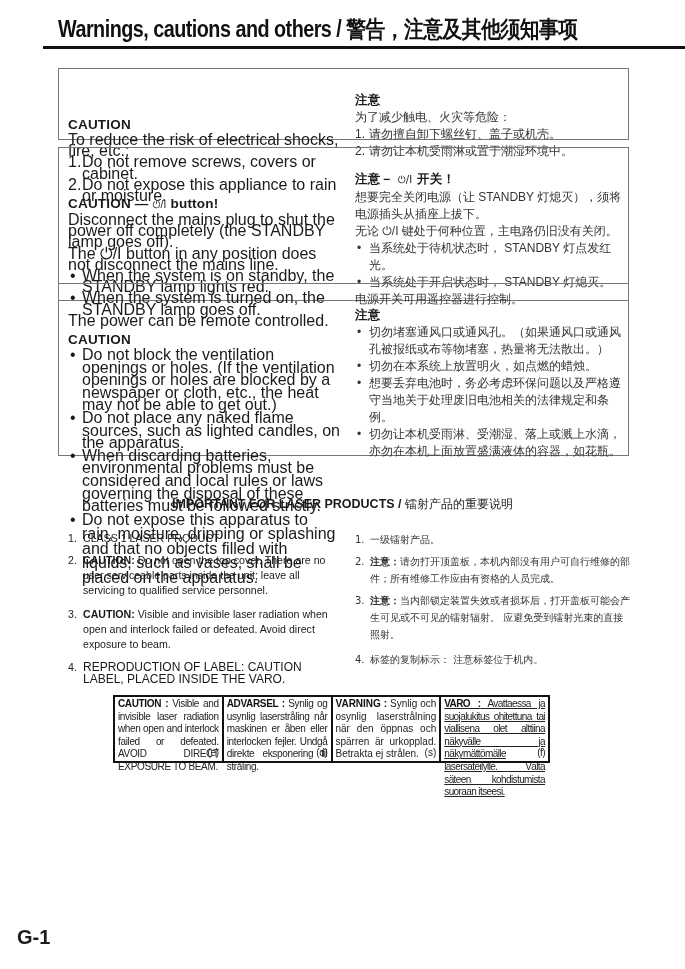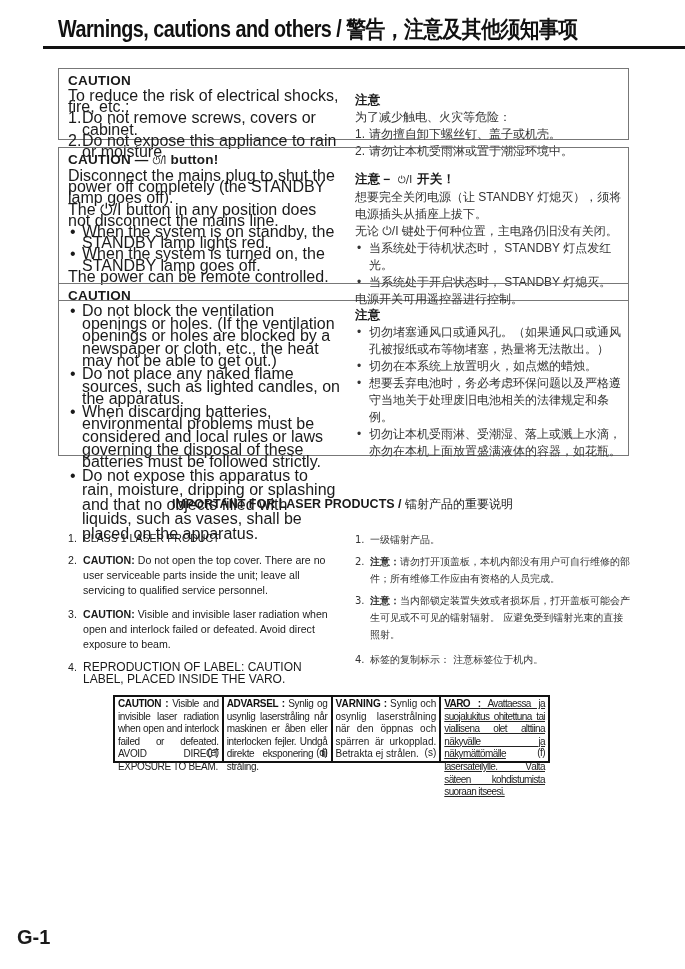--- a/index.html
+++ b/index.html
@@ -3,21 +3,21 @@
 <meta charset="utf-8">
 <style>
   html, body { margin:0; padding:0; background:#ffffff; }
   body { width:685px; height:969px; position:relative; overflow:hidden; color:#1a1a1a;
          font-family:"Liberation Sans", "DejaVu Sans", sans-serif; }
   .title { position:absolute; left:58px; top:14px; font-size:23px; font-weight:bold; letter-spacing:-0.6px;
            transform:scaleX(0.86); transform-origin:left top; white-space:nowrap; color:#111; }
   .title-rule { position:absolute; left:43px; top:46px; width:642px; height:3px; background:#111; }
   .box { position:absolute; left:58px; width:571px; border:1px solid #777; box-sizing:border-box; }
   .col { position:absolute; top:4px; }
-  .col.left { left:9px; width:272px; }
+  .col.left { left:9px; width:272px;margin-top:44px; }
   .col.right { left:296px; width:268px;margin-top:19px; }
   .h { font-size:13.5px; font-weight:bold; line-height:16px; margin-bottom:1px; letter-spacing:0.2px; }
   .en { font-size:16px; line-height:11.2px; }
   .zh { font-size:12px; line-height:17px; color:#333; font-family:Liberation Sans, sans-serif; }
   .row { display:flex; }
   .row .num { width:14px; flex:none; }
   .row .bul { width:14px; flex:none; padding-left:2px; box-sizing:border-box; }
   .row .txt { flex:1; }
   .laser-heading { position:absolute; left:0; width:685px; top:496px; text-align:center; font-size:12.5px; font-weight:bold; }
   .laser-heading .cn { font-weight:normal; font-family:"DejaVu Sans", sans-serif; font-size:12px; }

